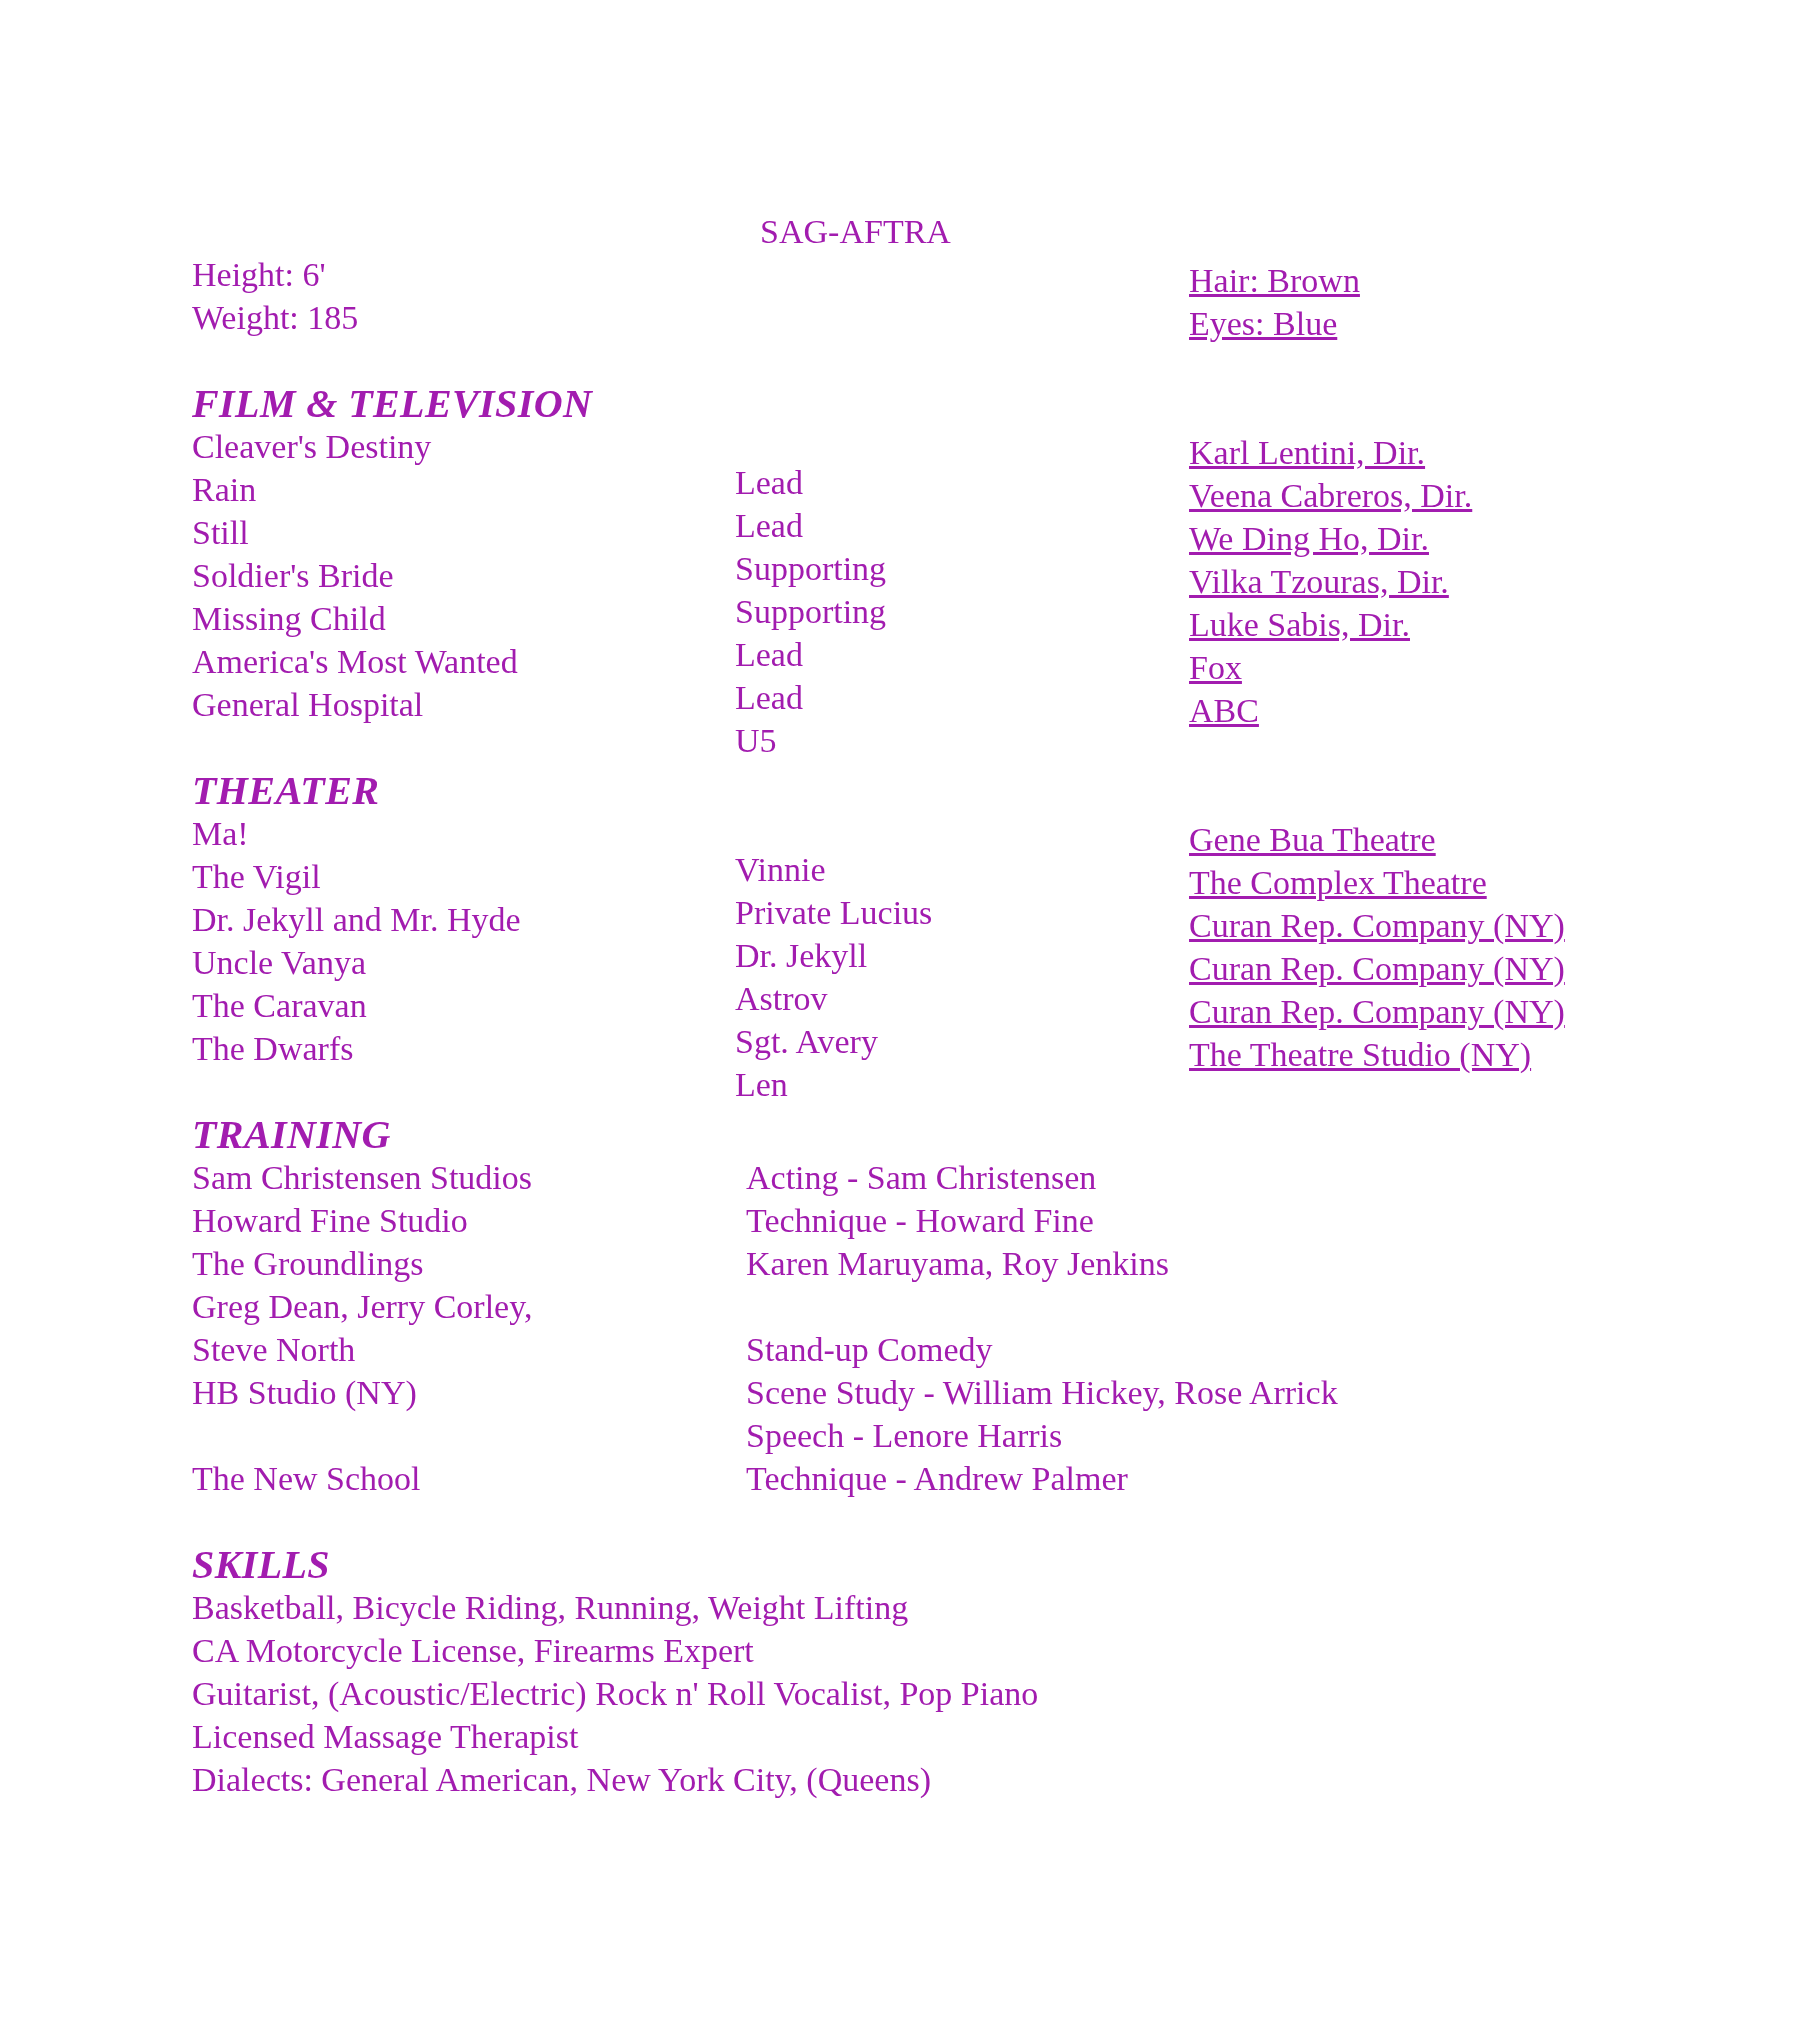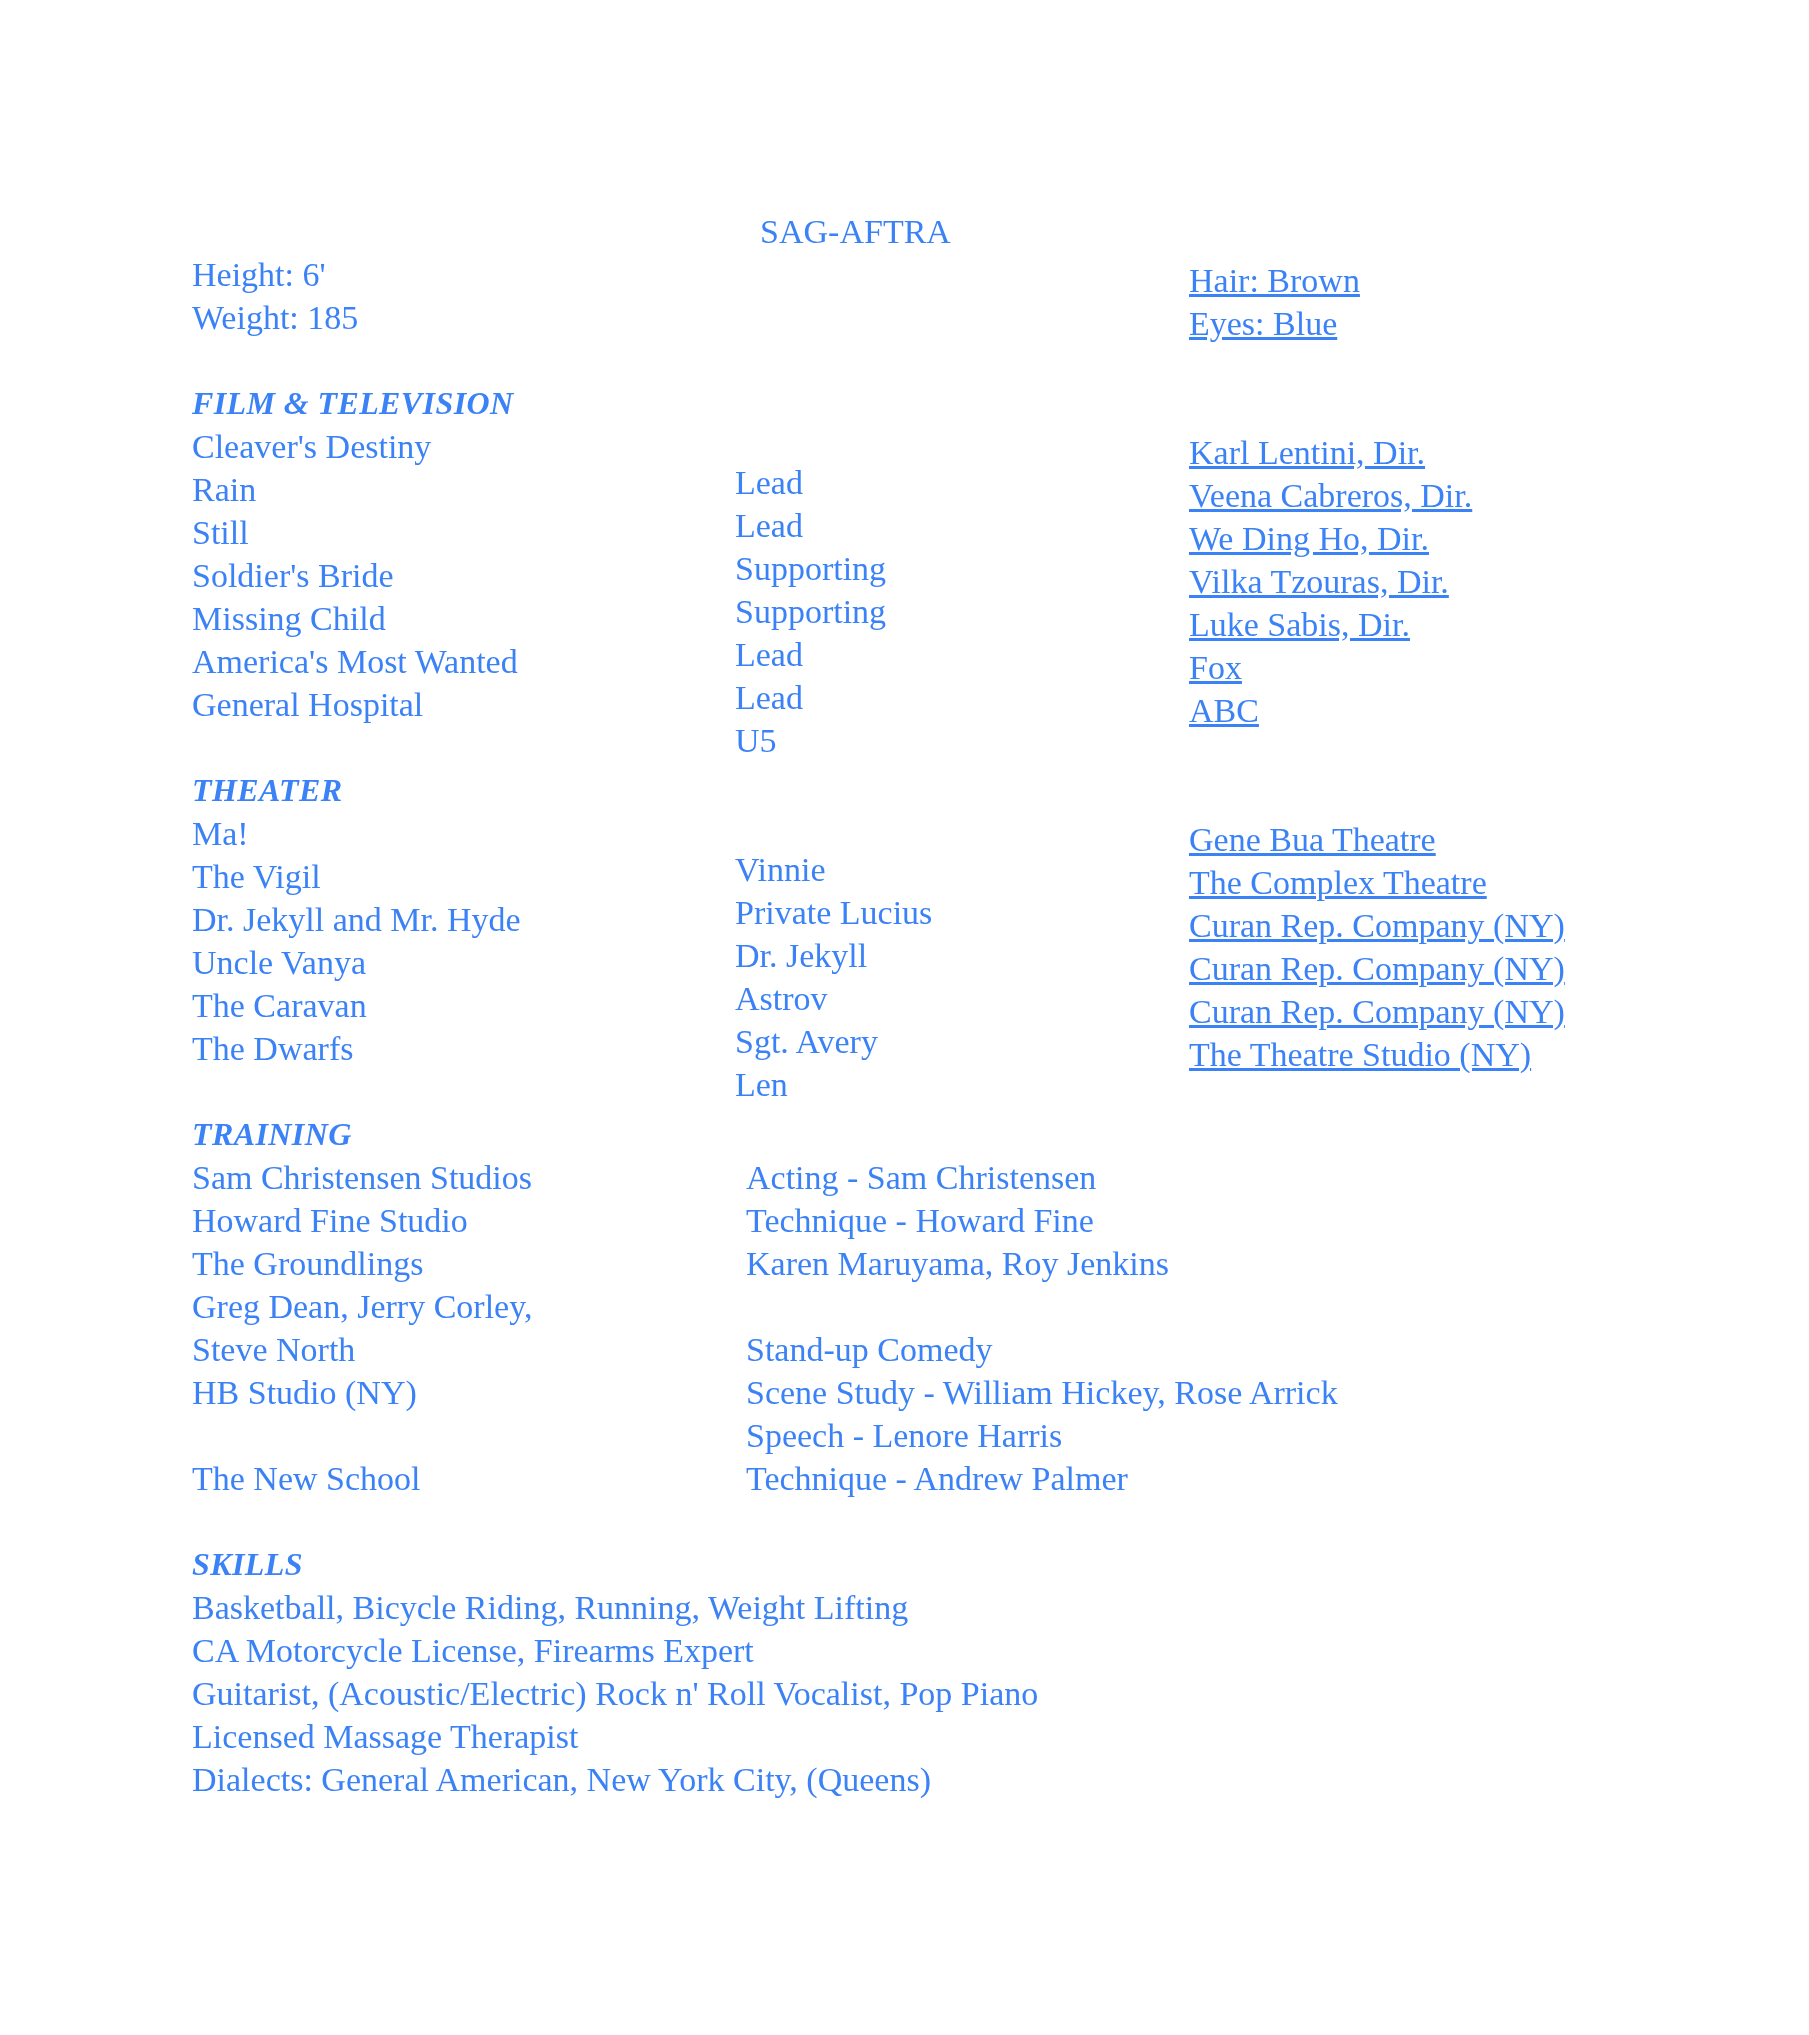--- a/index.html
+++ b/index.html
@@ -7,21 +7,21 @@
     margin: 0;
     padding: 0;
     background: #ffffff;
   }
   .page {
     position: relative;
     width: 1809px;
     height: 2035px;
     background: #ffffff;
     font-family: "Liberation Serif", "DejaVu Serif", serif;
-    color: #3b82f6;
+    color: #a21caf;
     overflow: hidden;
   }
 
   
   .sheet {
     position: absolute;
     left: 192px;
     top: 210px;
     width: 1432px;
   }
@@ -43,21 +43,21 @@
     left: 0;
     top: 0;
     width: 1327px;
     text-align: center;
     font-size: 34px;
     line-height: 43px;
     height: 43px;
   }
 
   .section-head {
-    font-size: 32px;
+    font-size: 40px;
     line-height: 43px;
     height: 43px;
     font-weight: bold;
     font-style: italic;
     letter-spacing: 0.4px;
     white-space: nowrap;
   }
 
   .gap { height: 43px; }
 

